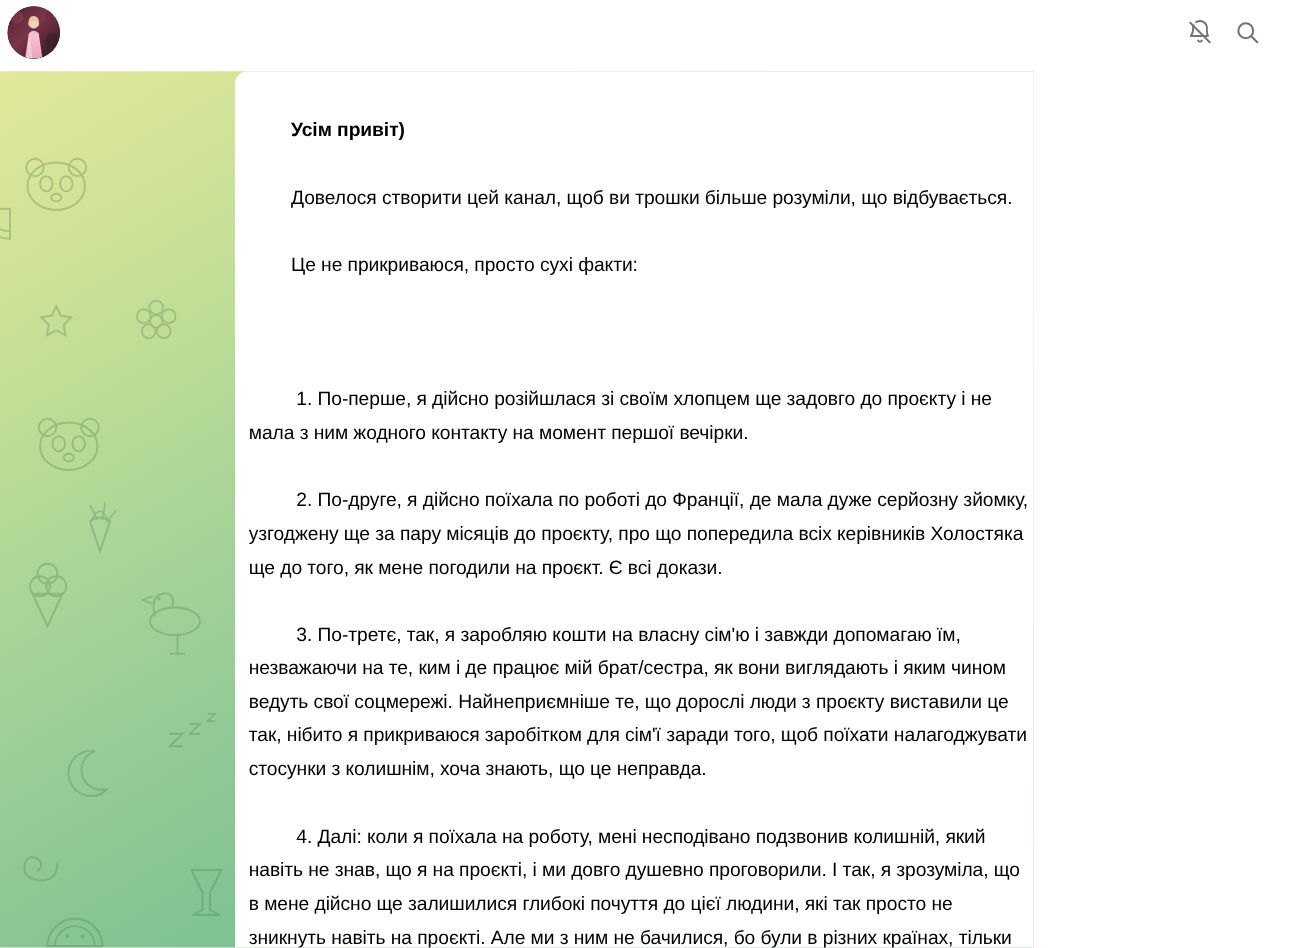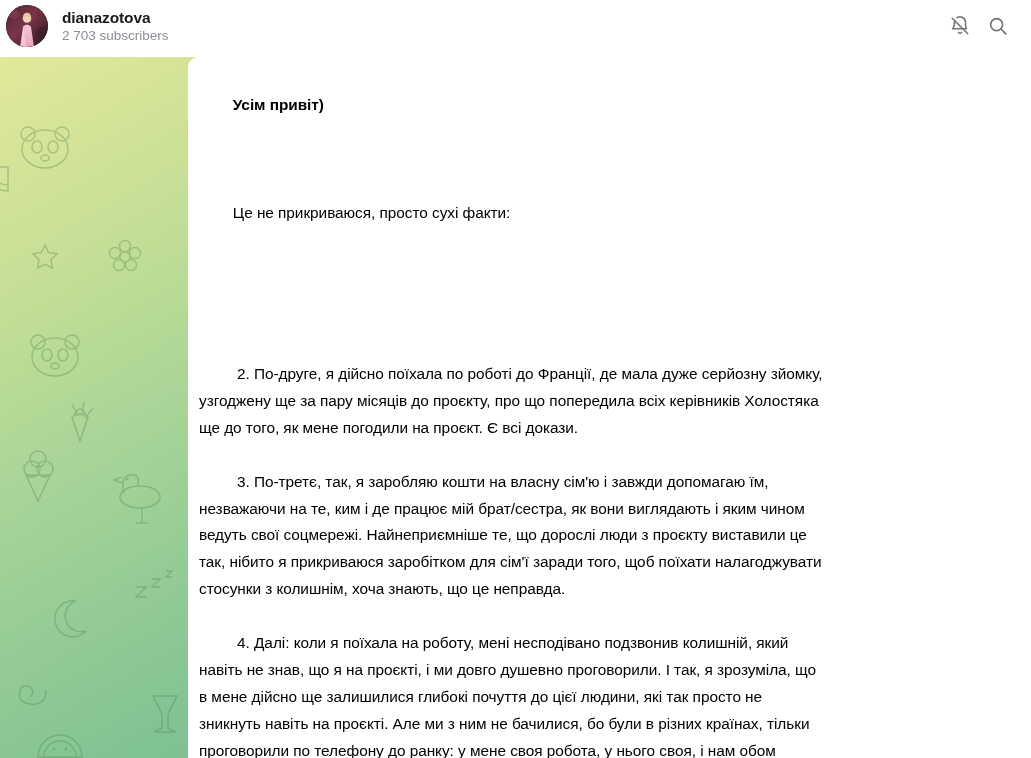--- a/index.html
+++ b/index.html
@@ -158,24 +158,20 @@
           <circle cx="36" cy="28" r="6" fill="#3a1f29" opacity="0.7"></circle>
           <path d="M14 42 L17 22 Q21 17 25 22 L28 42 Z" fill="url(#dress)"></path>
           <path d="M17.5 23 L15 42 L20 42 Z" fill="#ffffff" opacity="0.35"></path>
           <circle cx="21" cy="13.5" r="4.2" fill="#f2d3bd"></circle>
           <path d="M16.8 12.5 Q17.2 7.8 21 7.8 Q24.8 7.8 25.2 12.6 Q25.4 15.8 24 16.4 Q24.6 11.8 21 11.2 Q17.6 11.4 17.8 16.3 Q16.6 15.6 16.8 12.5 Z" fill="#e8c79a"></path>
           <path d="M17 21.5 Q21 19 25 21.5 L24 24 Q21 22 18 24 Z" fill="#f0c0d2"></path>
         </g>
       </svg>
     </div>
 
-    <div class="title-block">
-      <div class="channel-title">dianazotova</div>
-      <div class="channel-sub">2 703 subscribers</div>
-    </div>
 
     <div class="header-spacer"></div>
 
     <div class="header-btn">
       <svg width="22" height="22" viewBox="0 0 24 24" fill="none" stroke="#707579" stroke-width="1.7" stroke-linecap="round" stroke-linejoin="round">
         <path d="M18 8a6 6 0 0 0-9.3-5"></path>
         <path d="M6 9v-1a6 6 0 0 1 .4-2.1"></path>
         <path d="M6 9c0 4-1.6 5.3-2 6h14"></path>
         <path d="M18 9v1.5c0 1.9.4 3.3.9 4.5"></path>
         <path d="M10.3 19a2 2 0 0 0 3.4 0"></path>
@@ -395,24 +391,24 @@
         <use href="#dl-melon" x="905" y="680"></use>
         <use href="#dl-zzz" x="1000" y="520"></use>
         <use href="#dl-dots" x="880" y="520"></use>
         <use href="#dl-glass" x="1012" y="675"></use>
       </g>
     </svg>
 
     <div class="bubble">
       <div class="msg-text">
         <span class="b">Усім привіт)</span><br>
-        <br>
+        <span>Довелося створити цей канал, щоб ви трошки більше розуміли, що відбувається.</span><br>
         <span>Це не прикриваюся, просто сухі факти:</span><br>
         <br>
-        <br>
+        <span> 1. По-перше, я дійсно розійшлася зі своїм хлопцем ще задовго до проєкту і не мала з ним жодного контакту на момент першої вечірки.</span><br>
         <span> 2. По-друге, я дійсно поїхала по роботі до Франції, де мала дуже серйозну зйомку, узгоджену ще за пару місяців до проєкту, про що попередила всіх керівників Холостяка ще до того, як мене погодили на проєкт. Є всі докази.</span><br>
         <span> 3. По-третє, так, я заробляю кошти на власну сім'ю і завжди допомагаю їм, незважаючи на те, ким і де працює мій брат/сестра, як вони виглядають і яким чином ведуть свої соцмережі. Найнеприємніше те, що дорослі люди з проєкту виставили це так, нібито я прикриваюся заробітком для сім'ї заради того, щоб поїхати налагоджувати стосунки з колишнім, хоча знають, що це неправда.</span><br>
         <span> 4. Далі: коли я поїхала на роботу, мені несподівано подзвонив колишній, який навіть не знав, що я на проєкті, і ми довго душевно проговорили. І так, я зрозуміла, що в мене дійсно ще залишилися глибокі почуття до цієї людини, які так просто не зникнуть навіть на проєкті. Але ми з ним не бачилися, бо були в різних країнах, тільки проговорили по телефону до ранку: у мене своя робота, у нього своя, і нам обом зранку треба йти працювати. Я вирішила, що повернуся на проєкт, подумаю і сама все скажу холостяку особисто.</span><br>
         <br>
         <br>
         <br>
         <br>
         <br>
         <br>
         

